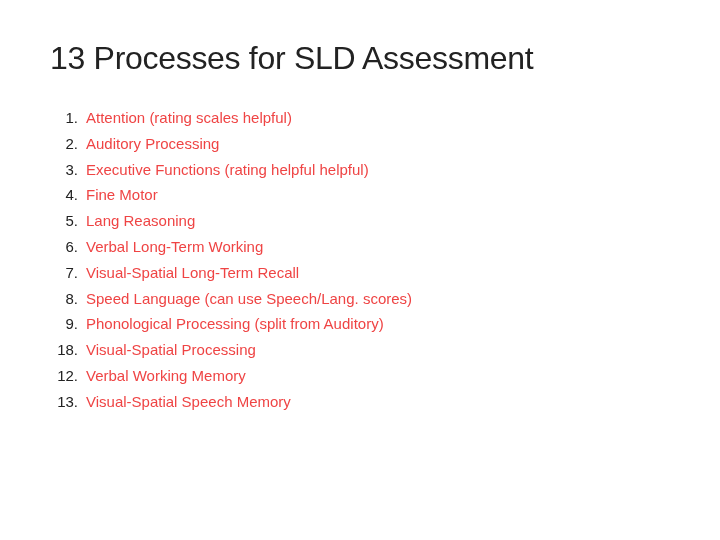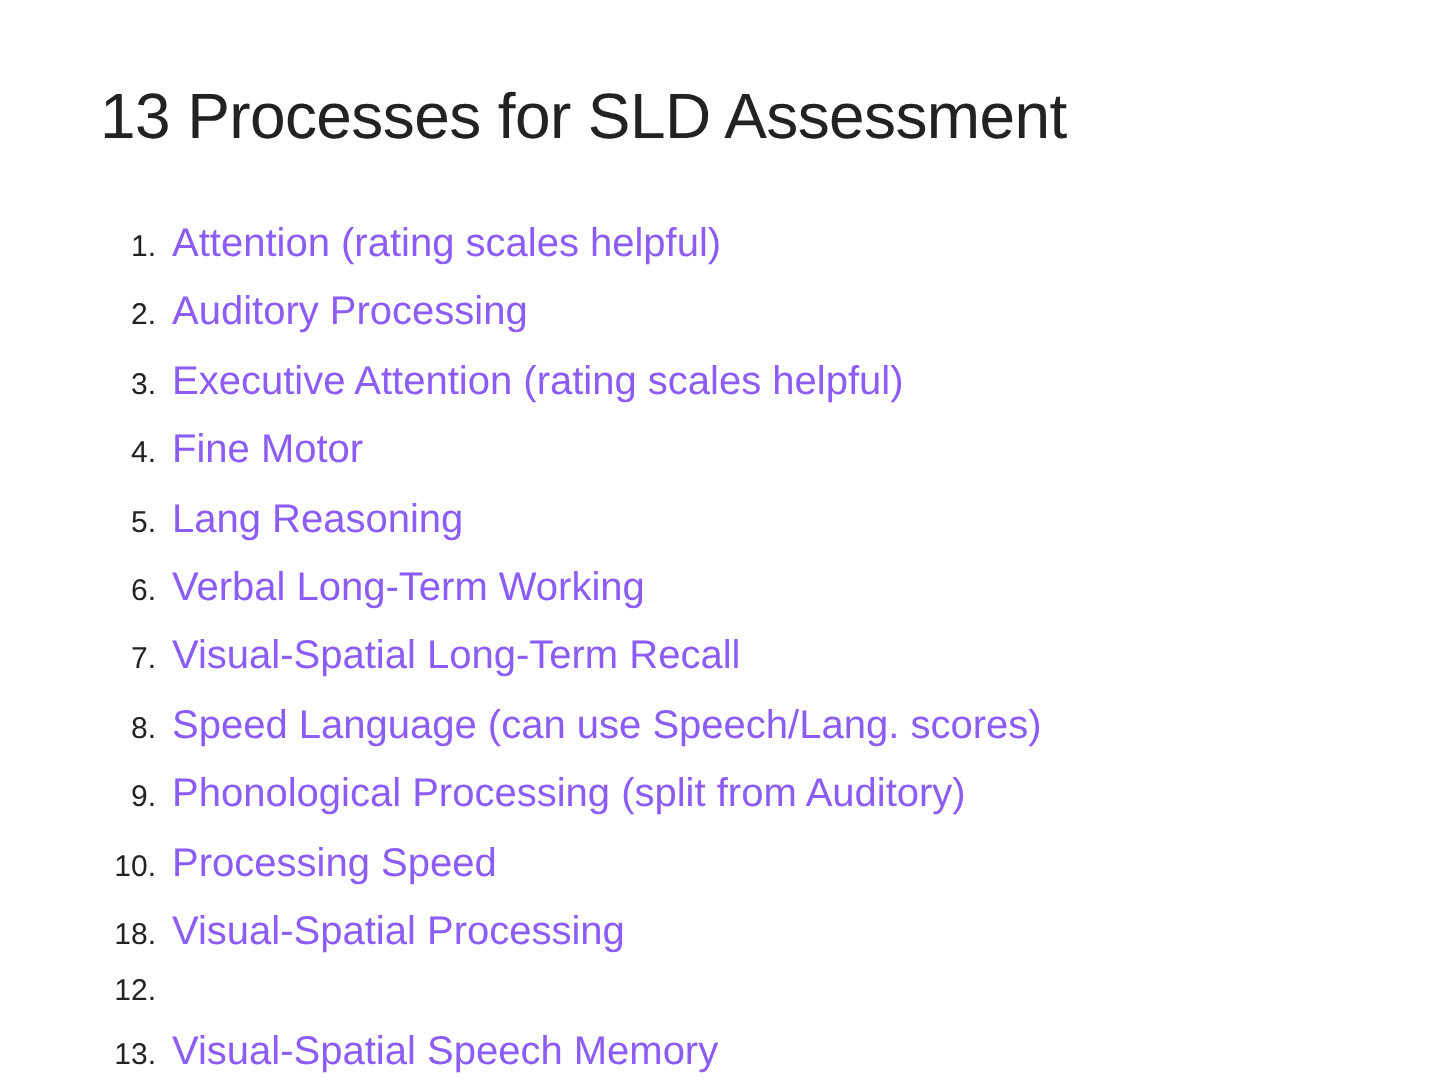--- a/index.html
+++ b/index.html
@@ -50,41 +50,41 @@
 
     .item-number {
       min-width: 36px;
       text-align: right;
       padding-right: 8px;
       color: #222222;
       font-size: 15px;
     }
 
     .item-text {
-      color: #8b5cf6;
-      font-size: 20px;
+      color: #ef4444;
+      font-size: 15px;
     }
   </style>
 </head>
 <body>
 
 <div class="slide">
   <h1 class="title">13 Processes for SLD Assessment</h1>
   <div class="list-container" id="list-container">
   <div class="list-item">
         <span class="item-number">1.</span>
         <span class="item-text">Attention        (rating scales helpful)</span>
       </div>
       <div class="list-item">
         <span class="item-number">2.</span>
         <span class="item-text">Auditory Processing</span>
       </div>
       <div class="list-item">
         <span class="item-number">3.</span>
-        <span class="item-text">Executive Attention  (rating scales helpful)</span>
+        <span class="item-text">Executive Functions  (rating helpful helpful)</span>
       </div>
       <div class="list-item">
         <span class="item-number">4.</span>
         <span class="item-text">Fine Motor</span>
       </div>
       <div class="list-item">
         <span class="item-number">5.</span>
         <span class="item-text">Lang Reasoning</span>
       </div>
       <div class="list-item">
@@ -97,28 +97,25 @@
       </div>
       <div class="list-item">
         <span class="item-number">8.</span>
         <span class="item-text">Speed Language (can use Speech/Lang. scores)</span>
       </div>
       <div class="list-item">
         <span class="item-number">9.</span>
         <span class="item-text">Phonological Processing   (split from Auditory)</span>
       </div>
       <div class="list-item">
-        <span class="item-number">10.</span>
-        <span class="item-text">Processing Speed</span>
-      </div>
-      <div class="list-item">
         <span class="item-number">18.</span>
         <span class="item-text">Visual-Spatial Processing</span>
       </div>
       <div class="list-item">
         <span class="item-number">12.</span>
+        <span class="item-text">Verbal Working Memory</span>
       </div>
       <div class="list-item">
         <span class="item-number">13.</span>
         <span class="item-text">Visual-Spatial Speech Memory</span>
       </div>
     </div>
 </div>
 
 </body></html>

